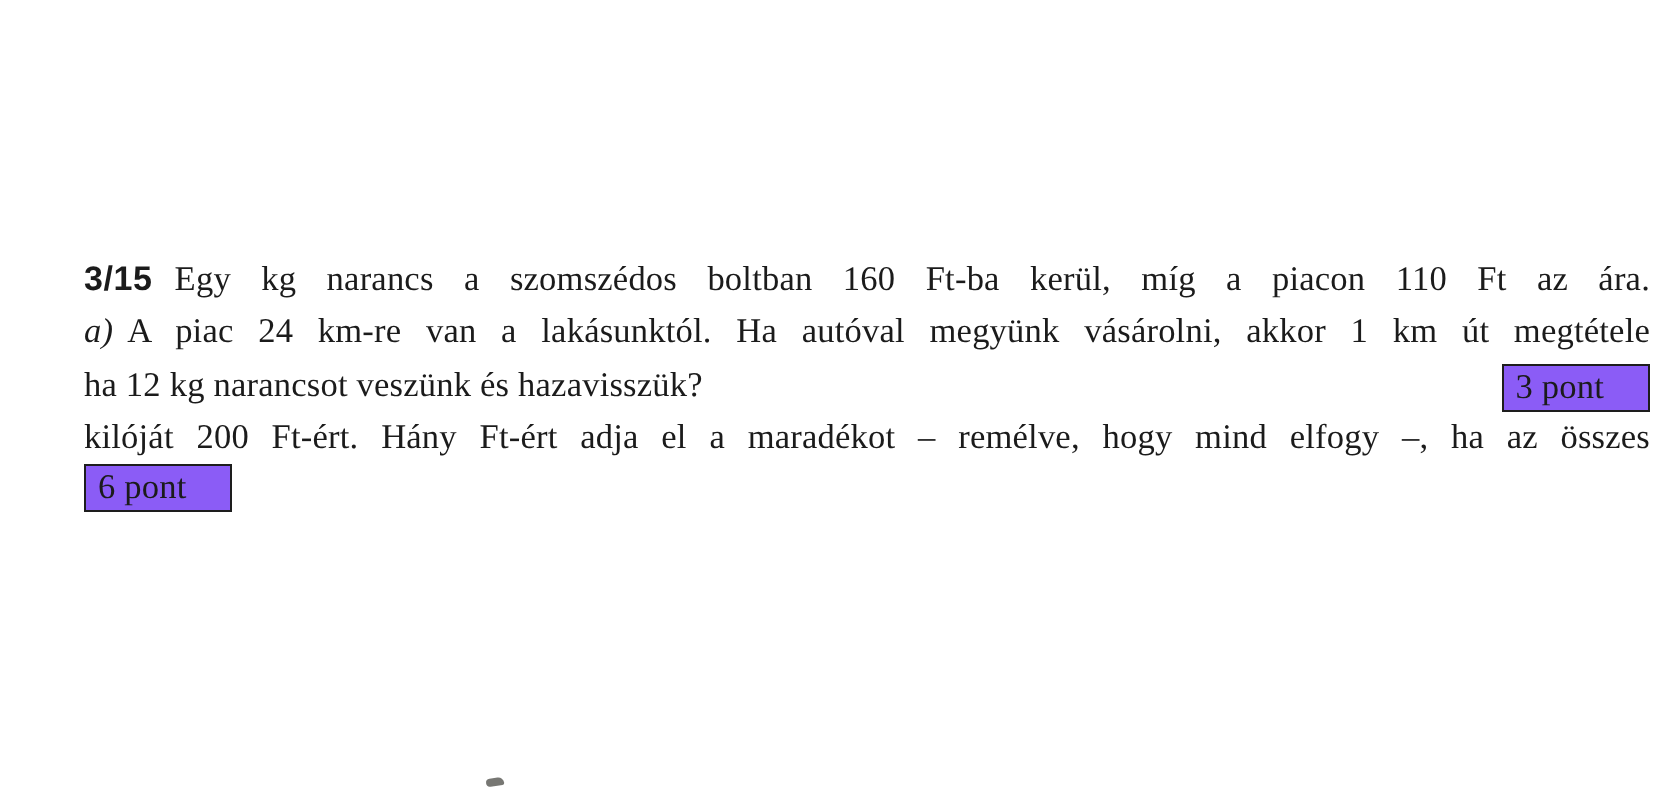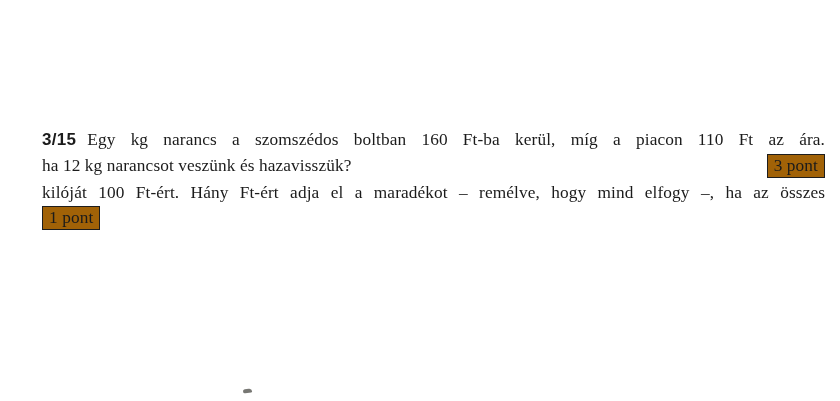--- a/index.html
+++ b/index.html
@@ -21,40 +21,40 @@
     line-height: 26.3px;
     letter-spacing: 0.1px;
   }
   .jline {
     text-align: justify;
     text-align-last: justify;
   }
   .lastline {
     display: flex;
     justify-content: space-between;
-    align-items: center;
+    align-items: flex-end;
   }
   .prob-num {
     font-weight: bold;
     font-family: "Liberation Sans", "DejaVu Sans", sans-serif;
     font-size: 17px;
     margin-right: 11px;
     letter-spacing: 0.3px;
   }
   .part-label {
     font-style: italic;
     margin-right: 7px;
   }
   .pont-box {
     display: inline-block;
     border: 1.6px solid #1d1d1d;
-    padding: 0px 6px 1px 6px;
+    padding: 0px 22px 1px 6px;
     line-height: 21px;
     white-space: nowrap;
-    background: #a16207;
+    background: #8b5cf6;
   }
   .scan-speck {
     position: absolute;
     left: 243px;
     top: 389px;
     width: 9px;
     height: 4px;
     background: #4a4a44;
     border-radius: 2px 3px 1px 2px;
     transform: rotate(-8deg);
@@ -64,31 +64,34 @@
 </head>
 <body>
 
 <div class="page">
   <div class="textblock">
 
     <div class="jline">
       <span class="prob-num">3/15</span><span>Egy kg narancs a szomszédos boltban 160 Ft-ba kerül, míg a piacon 110 Ft az ára.</span>
     </div>
 
+    <div class="jline">
+      <span class="part-label">a)</span><span>A piac 24 km-re van a lakásunktól. Ha autóval megyünk vásárolni, akkor 1 km út megtétele</span>
+    </div>
     <div class="lastline">
       <span>ha 12 kg narancsot veszünk és hazavisszük?</span>
       <span class="pont-box">3 pont</span>
     </div>
 
     <div class="lastline">
     </div>
 
     <div class="jline">
-      <span>kilóját 100 Ft-ért. Hány Ft-ért adja el a maradékot – remélve, hogy mind elfogy –, ha az összes</span>
+      <span>kilóját 200 Ft-ért. Hány Ft-ért adja el a maradékot – remélve, hogy mind elfogy –, ha az összes</span>
     </div>
     <div class="lastline">
-      <span class="pont-box">1 pont</span>
+      <span class="pont-box">6 pont</span>
     </div>
 
   </div>
 
   <div class="scan-speck"></div>
 </div>
 
 </body></html>

